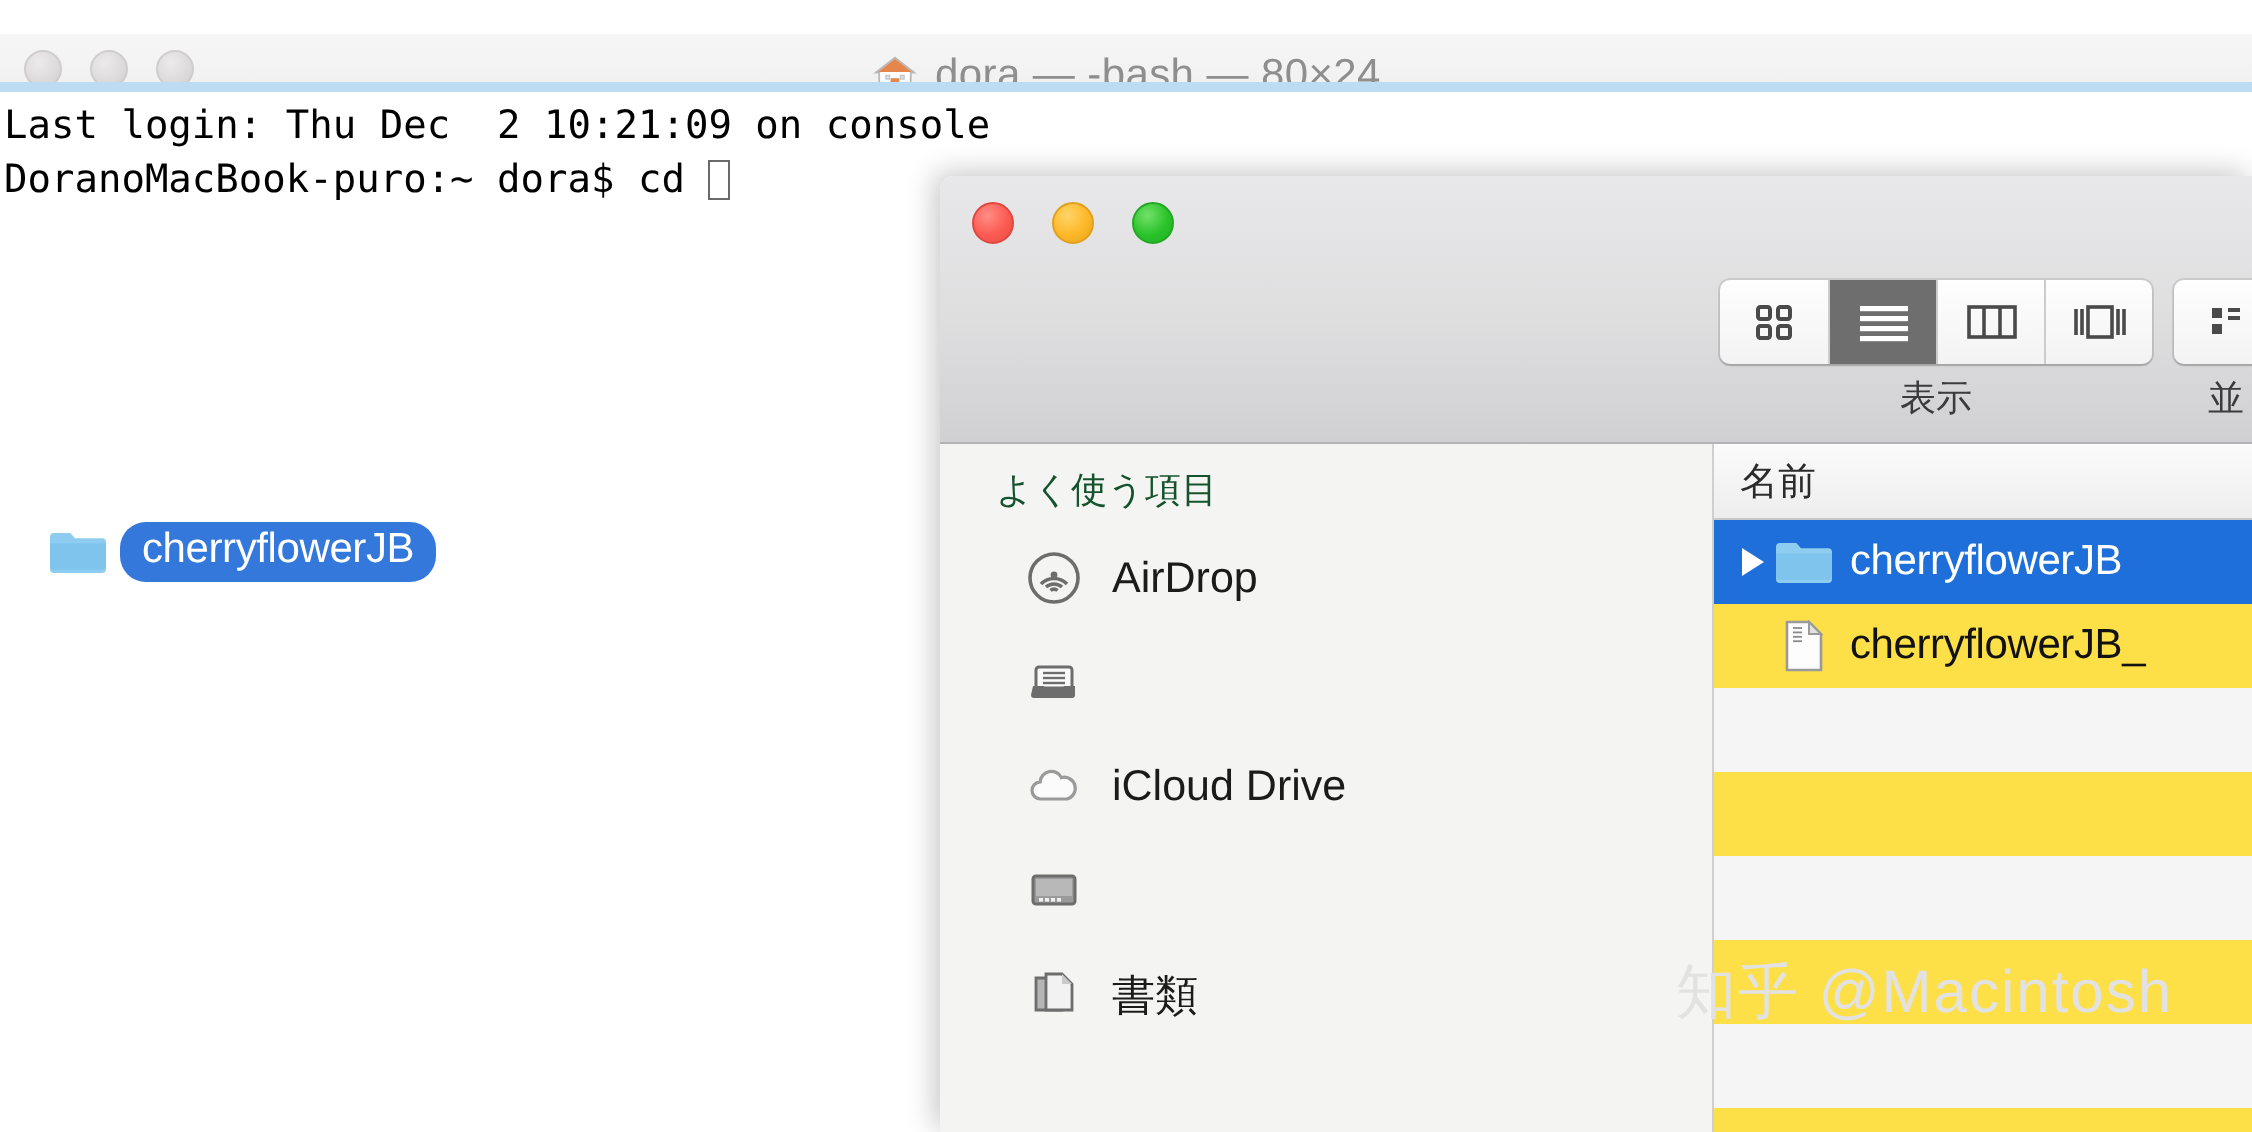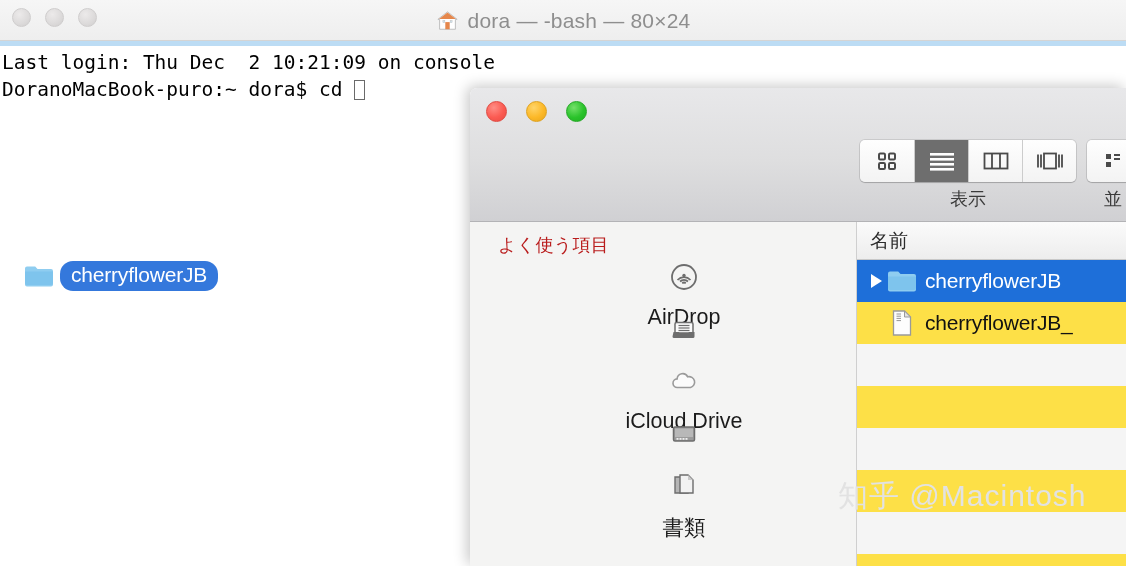--- a/index.html
+++ b/index.html
@@ -21,21 +21,21 @@
 
   
   .term-window {
     position: absolute;
     left: 0; top: 0;
     width: 1126px; height: 566px;
     background: #ffffff;
   }
   .term-titlebar {
     position: absolute;
-    left: 0; top: 0;
+    left: 0; top: 17px;
     width: 1126px; height: 41px;
     background: linear-gradient(to bottom, #f6f6f6 0%, #eeeeee 100%);
     border-bottom: 1px solid #d4d4d4;
     box-sizing: border-box;
   }
   .term-lights {
     position: absolute;
     left: 12px; top: 8px;
     display: flex;
     gap: 14px;
@@ -174,32 +174,31 @@
     position: absolute;
     left: 0; top: 134px;
     width: 387px; height: 344px;
     background: #f4f4f3;
     border-right: 1px solid #cfcfcf;
     box-sizing: border-box;
     padding-top: 0;
   }
   .sb-header {
     font-size: 18px;
-    color: #b91c1c;
+    color: #14532d;
     padding: 11px 0 6px 28px;
     letter-spacing: 0.3px;
   }
   .sb-item {
     display: flex;
     align-items: center;
     gap: 14px;
     height: 52px;
     padding-left: 42px;
     box-sizing: border-box;
-    flex-direction: column;
   }
   .sb-icon { width: 30px; height: 30px; display: flex; align-items: center; justify-content: center; }
   .sb-label {
     font-size: 21.5px;
     color: #1b1b1b;
     letter-spacing: 0px;
     white-space: nowrap;
   }
 
   

